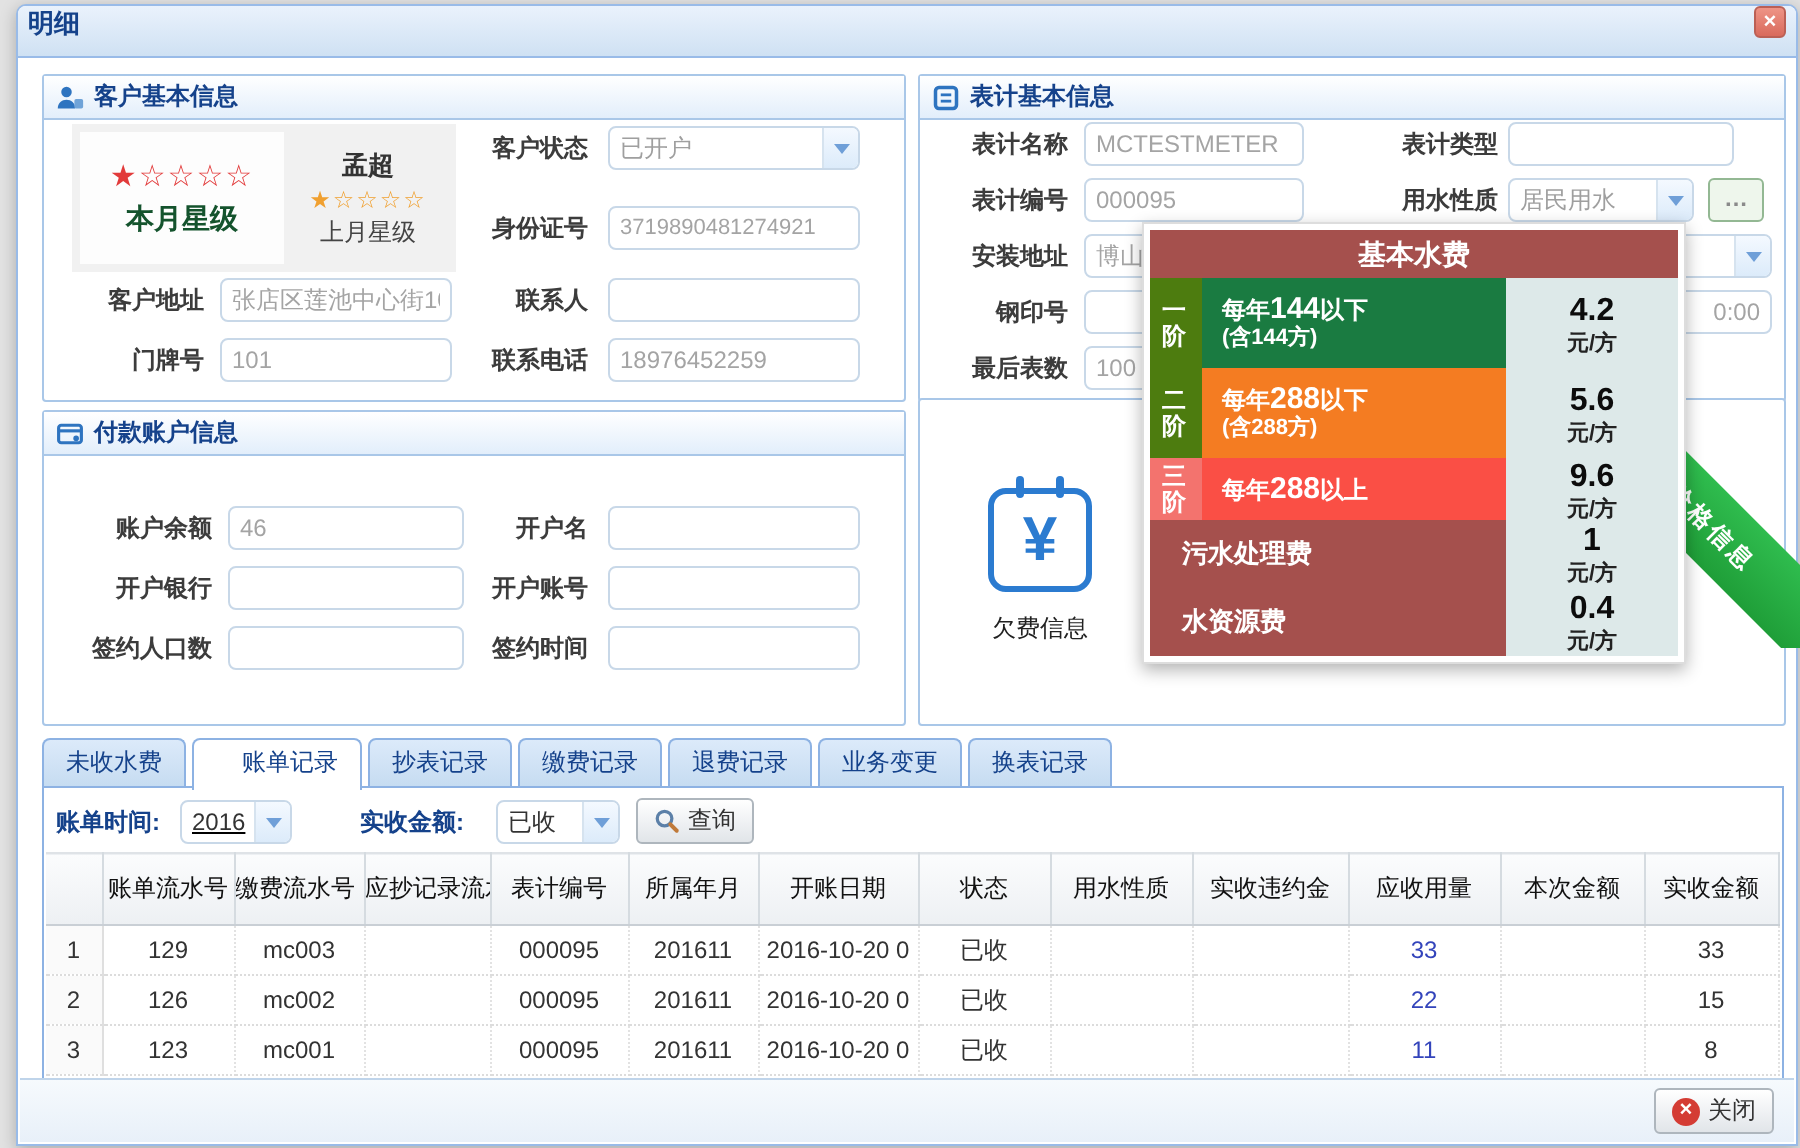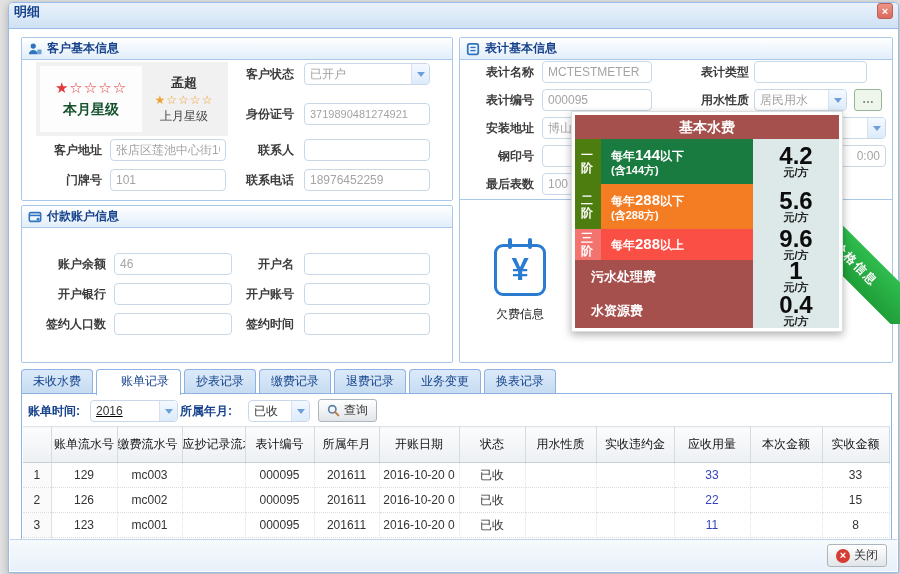--- a/index.html
+++ b/index.html
@@ -75,21 +75,21 @@
   .tier .badge { width:26px; padding:0 7px 0 6px; color:#fff; font-weight:bold;
     word-break:break-all; line-height:13px; display:flex; flex-direction:column;
     justify-content:center; }
   .tier .desc { flex:1; color:#fff; display:flex; flex-direction:column;
     justify-content:center; padding-left:10px; }
   .tier .d1 { font-size:12px; font-weight:bold; line-height:15px; }
   .tier .d1 b { font-size:15px; }
   .tier .d2 { font-size:11px; font-weight:bold; line-height:13px; }
   .tier .price { width:86px; background:#dde9e9; display:flex; flex-direction:column;
     align-items:center; justify-content:center; }
-  .pnum { font-size:24px; font-weight:bold; color:#0c0c0c; line-height:20px; }
+  .pnum { font-size:16px; font-weight:bold; color:#0c0c0c; line-height:20px; }
   .punit { font-size:11px; font-weight:bold; color:#222; line-height:12px; }
   .tier1 { height:45px; } .tier2 { height:45px; } .tier3 { height:31px; }
   .tier1 .badge{background:#4d7c0f} .tier1 .desc{background:#1a7b41}
   .tier2 .badge{background:#4d7c0f} .tier2 .desc{background:#f47c22}
   .tier3 .badge{background:#f3736e} .tier3 .desc{background:#fa4f45}
   .tier.extra { height:34px; }
   .tier.extra .elabel { flex:1; background:#a5504d; color:#fff; font-weight:bold;
     font-size:13px; display:flex; align-items:center; padding-left:16px; }
   
   .tab-strip { position:absolute; left:12px; top:366px; height:25px; display:flex;
@@ -307,27 +307,27 @@
       <div class="tab">未收水费</div>
       <div class="tab active">账单记录</div>
       <div class="tab">抄表记录</div>
       <div class="tab">缴费记录</div>
       <div class="tab">退费记录</div>
       <div class="tab">业务变更</div>
       <div class="tab">换表记录</div>
     </div>
   <div class="tabpanel-body">
     <span class="flt-lbl" style="left:6px;">账单时间:</span>
-    <div class="sel dark" style="left:68px;top:6px;width:88px;text-decoration:underline;">
+    <div class="sel dark" style="left:68px;top:6px;width:56px;text-decoration:underline;">
       <span class="val">2016</span>
       <span class="trig">
           <i class="tri"></i>
         </span>
     </div>
-    <span class="flt-lbl" style="left:158px;">所属年月:</span>
+    <span class="flt-lbl" style="left:158px;">实收金额:</span>
     <div class="sel dark" style="left:226px;top:6px;width:62px;">
       <span class="val">已收</span>
       <span class="trig">
           <i class="tri"></i>
         </span>
     </div>
     <div class="btn" style="left:296px;top:5px;">
       <svg width="13" height="13" viewBox="0 0 16 16">
           <circle cx="6.5" cy="6.5" r="4.5" fill="none" stroke="#5c80a8" stroke-width="2"></circle>
           <line x1="10" y1="10" x2="14" y2="14" stroke="#c07a3a" stroke-width="2.4" stroke-linecap="round"></line>

